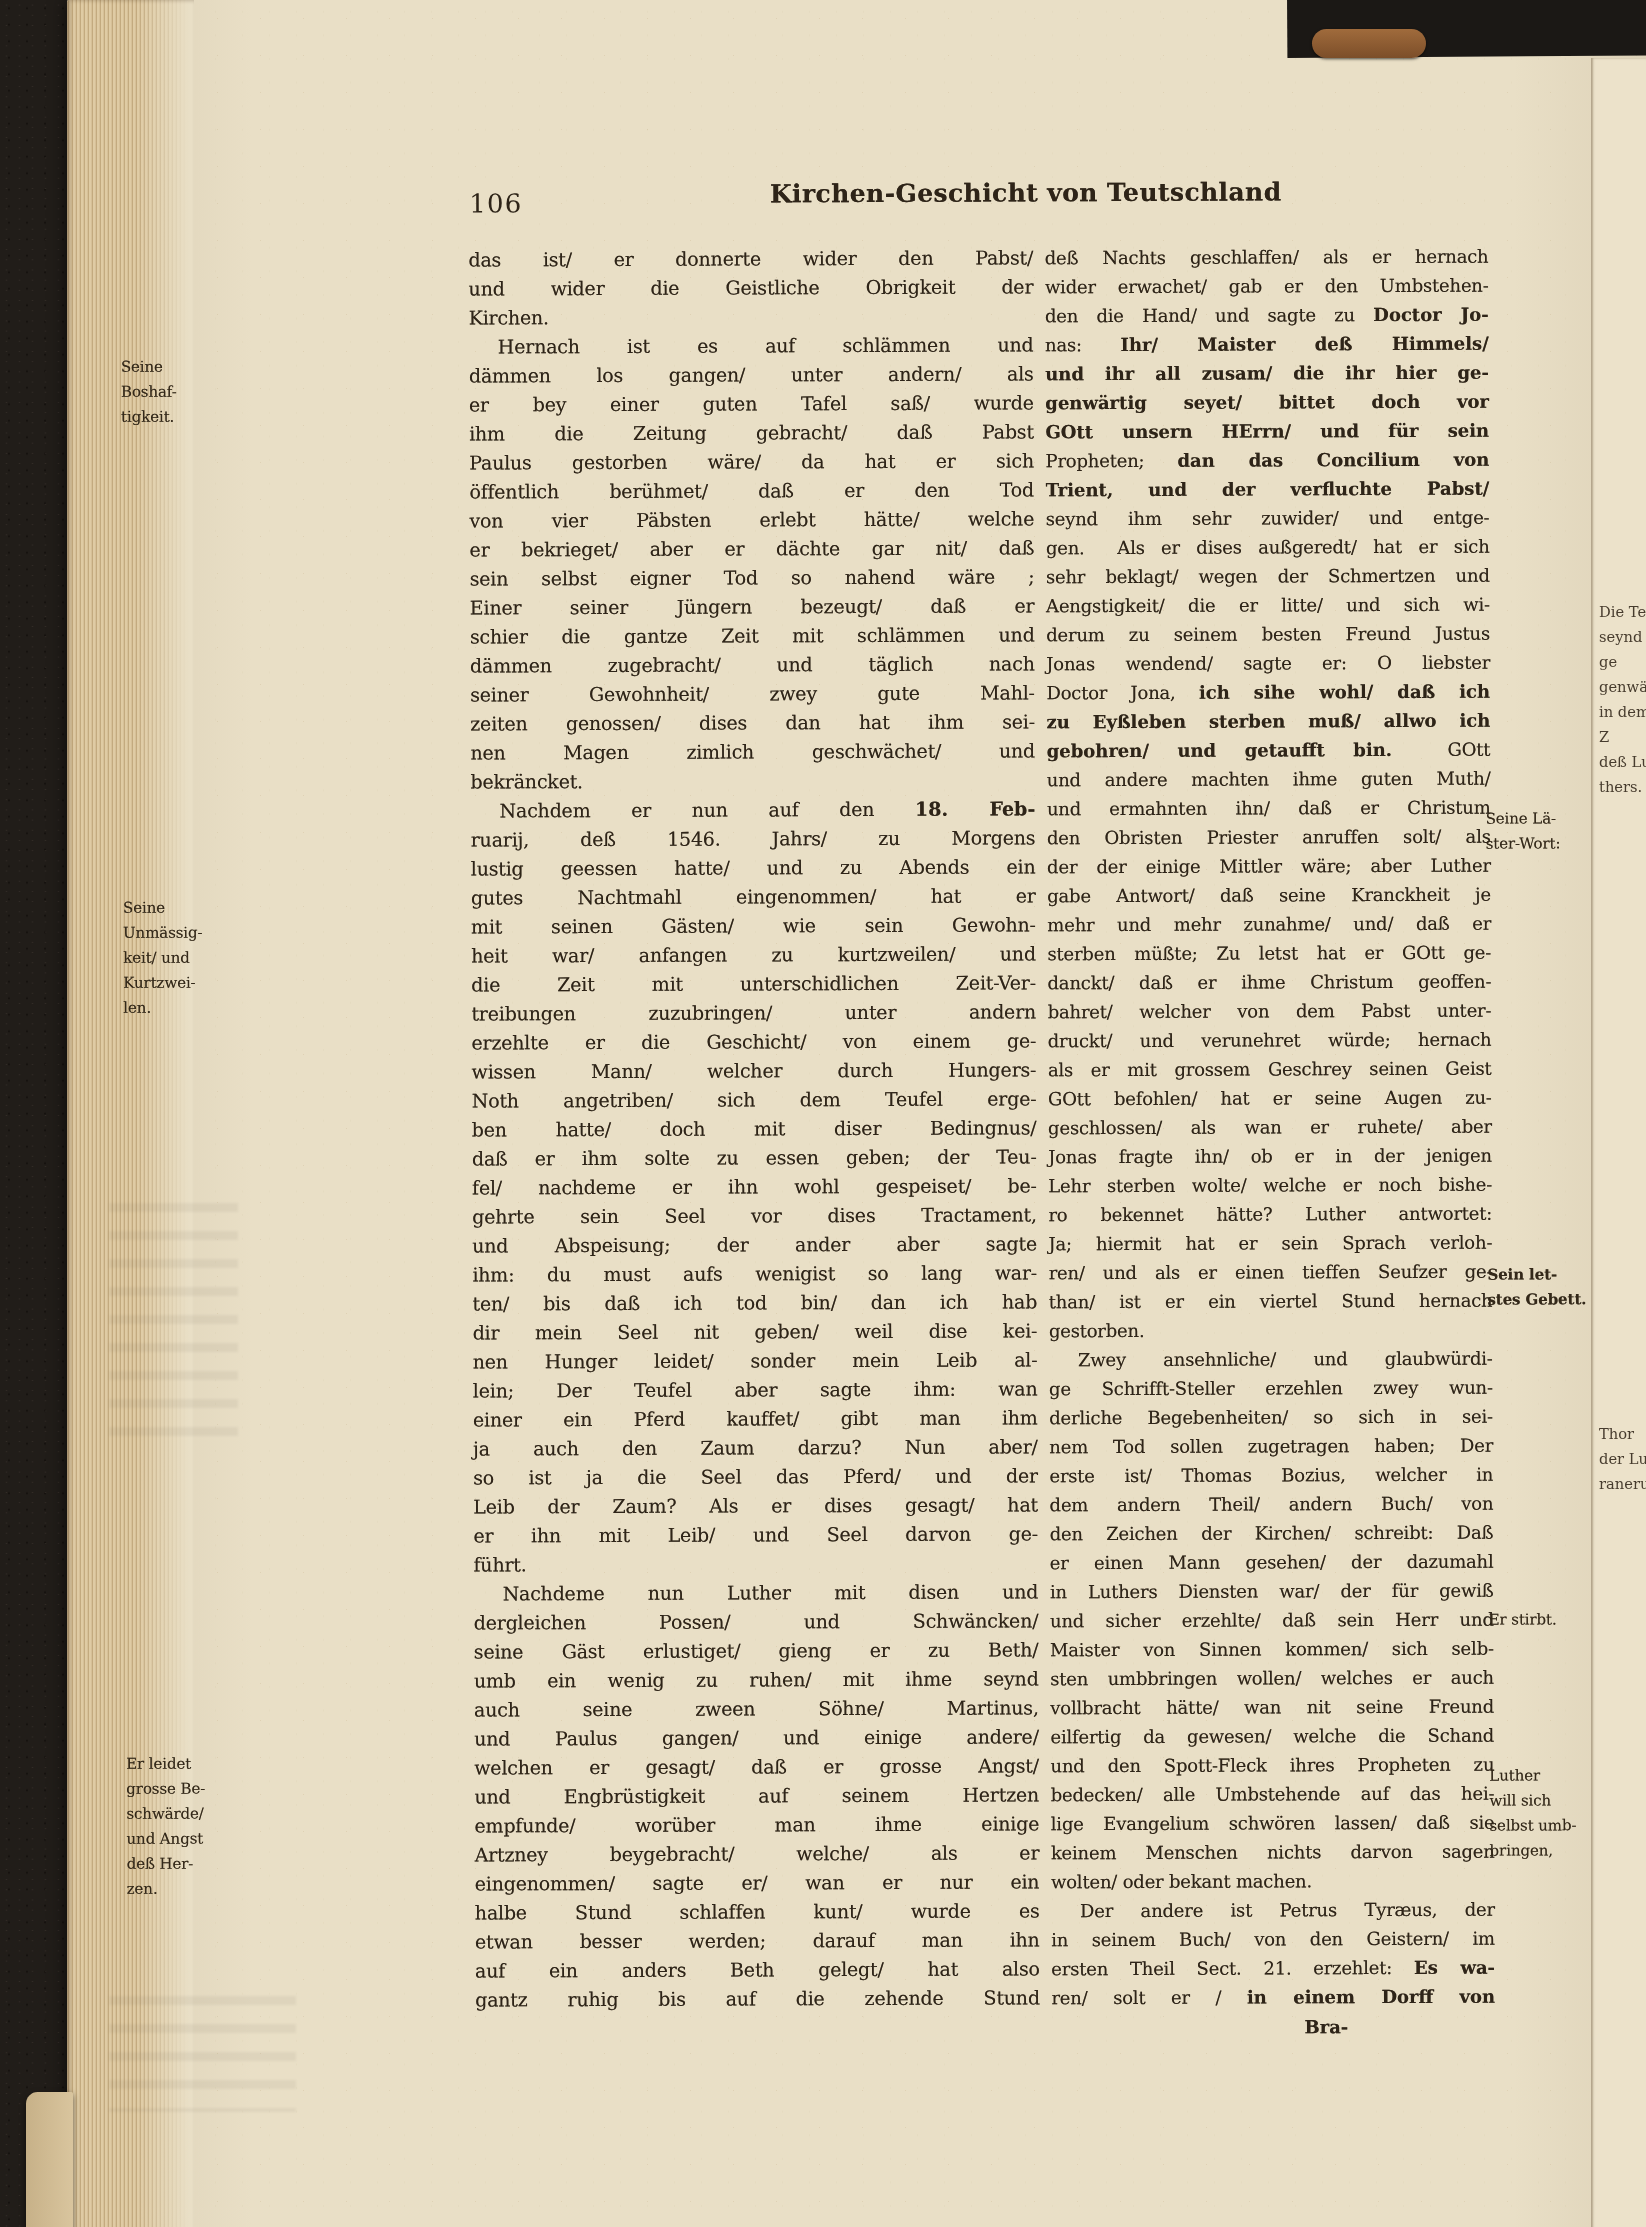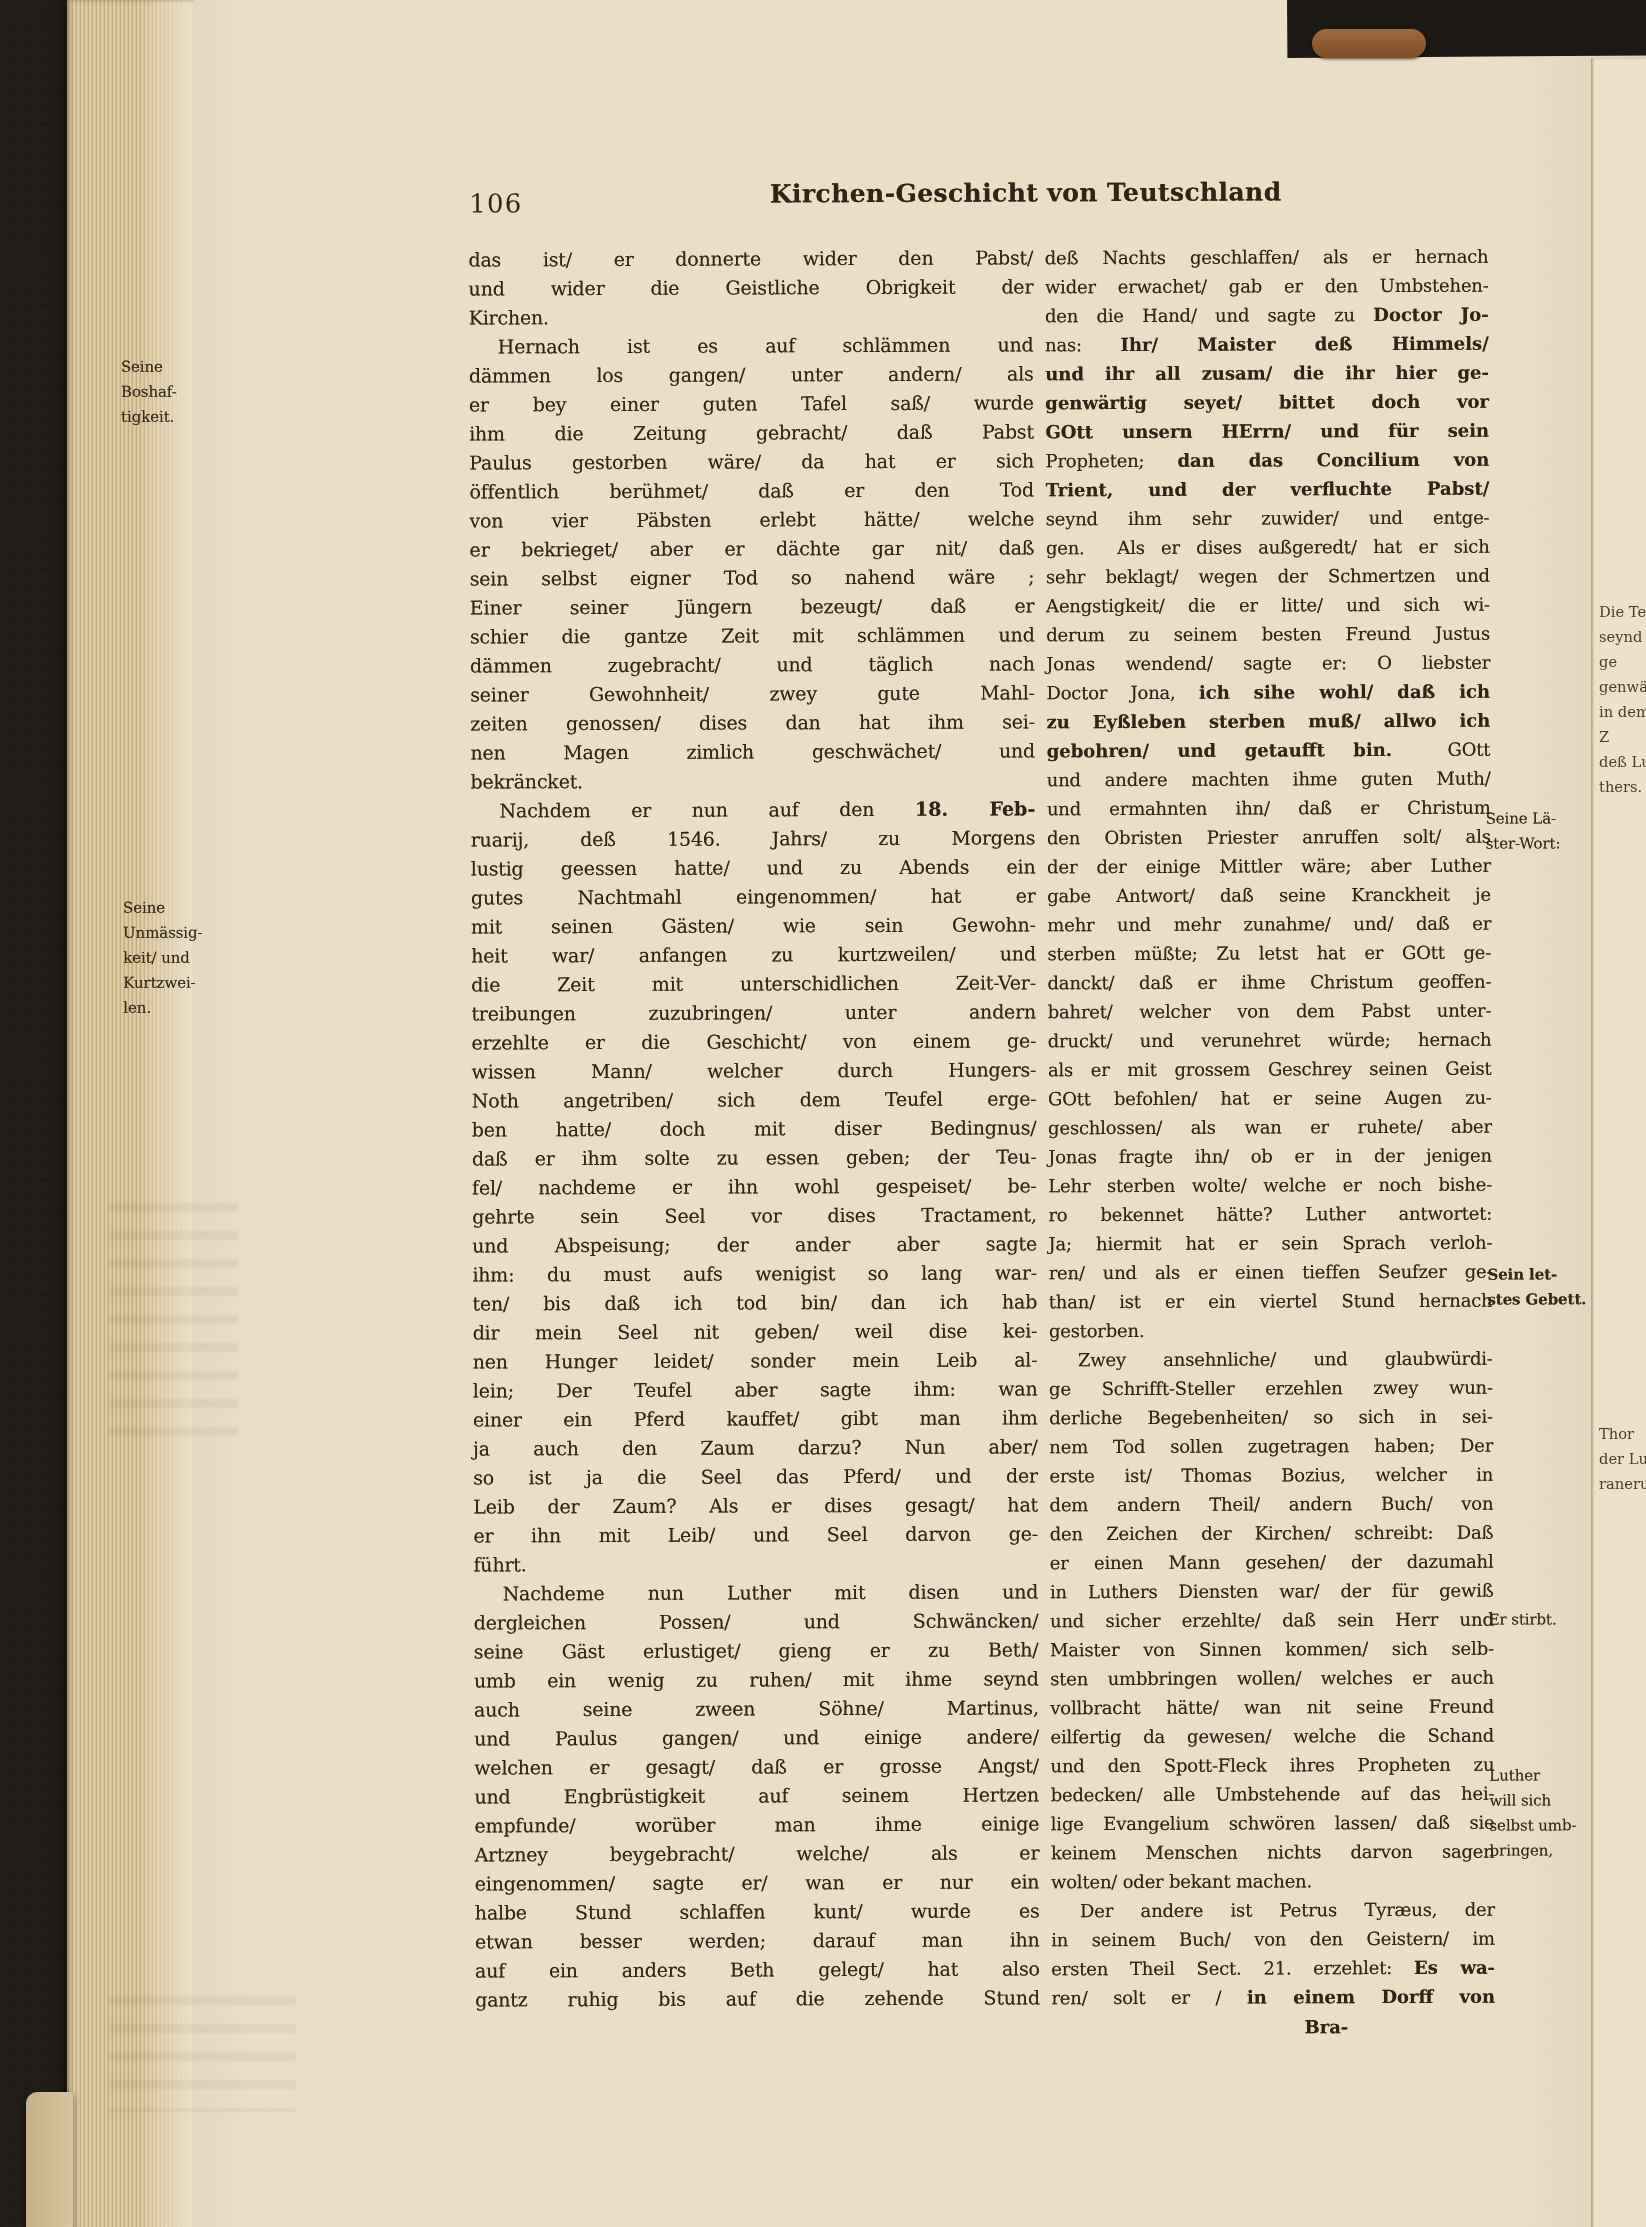--- a/index.html
+++ b/index.html
@@ -221,20 +221,26 @@
       </div>
 
       <div class="mnote left" id="ln1">Seine
 Boshaf-
 tigkeit.</div>
       <div class="mnote left" id="ln2">Seine
 Unmässig-
 keit/ und
 Kurtzwei-
 len.</div>
+      <div class="mnote left" id="ln3">Er leidet
+grosse Be-
+schwärde/
+und Angst
+deß Her-
+zen.</div>
 
       <div class="mnote right" id="rn1">Seine Lä-
 ster-Wort:</div>
       <div class="mnote right" id="rn2">Sein let-
 stes Gebett.</div>
       <div class="mnote right" id="rn3">Er stirbt.</div>
       <div class="mnote right" id="rn4">Luther
 will sich
 selbst umb-
 bringen,</div>

